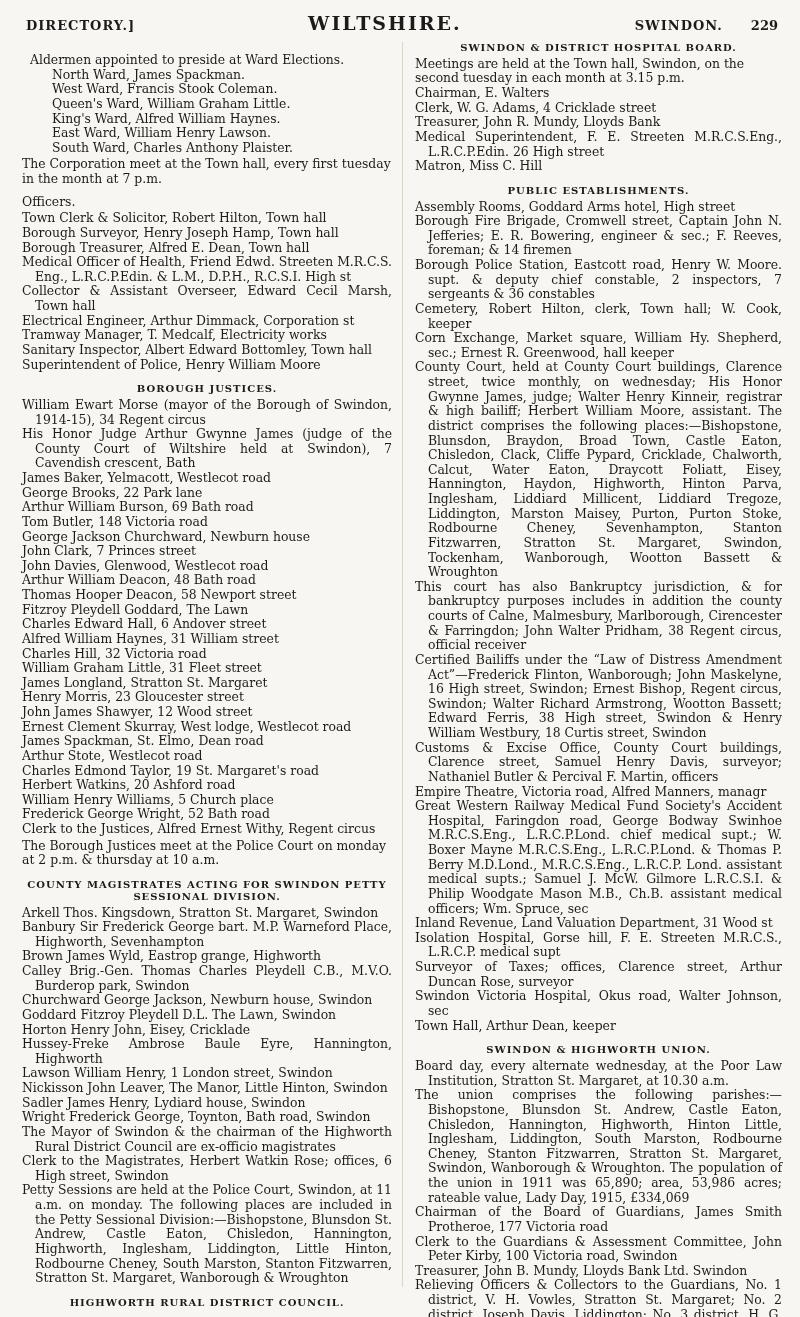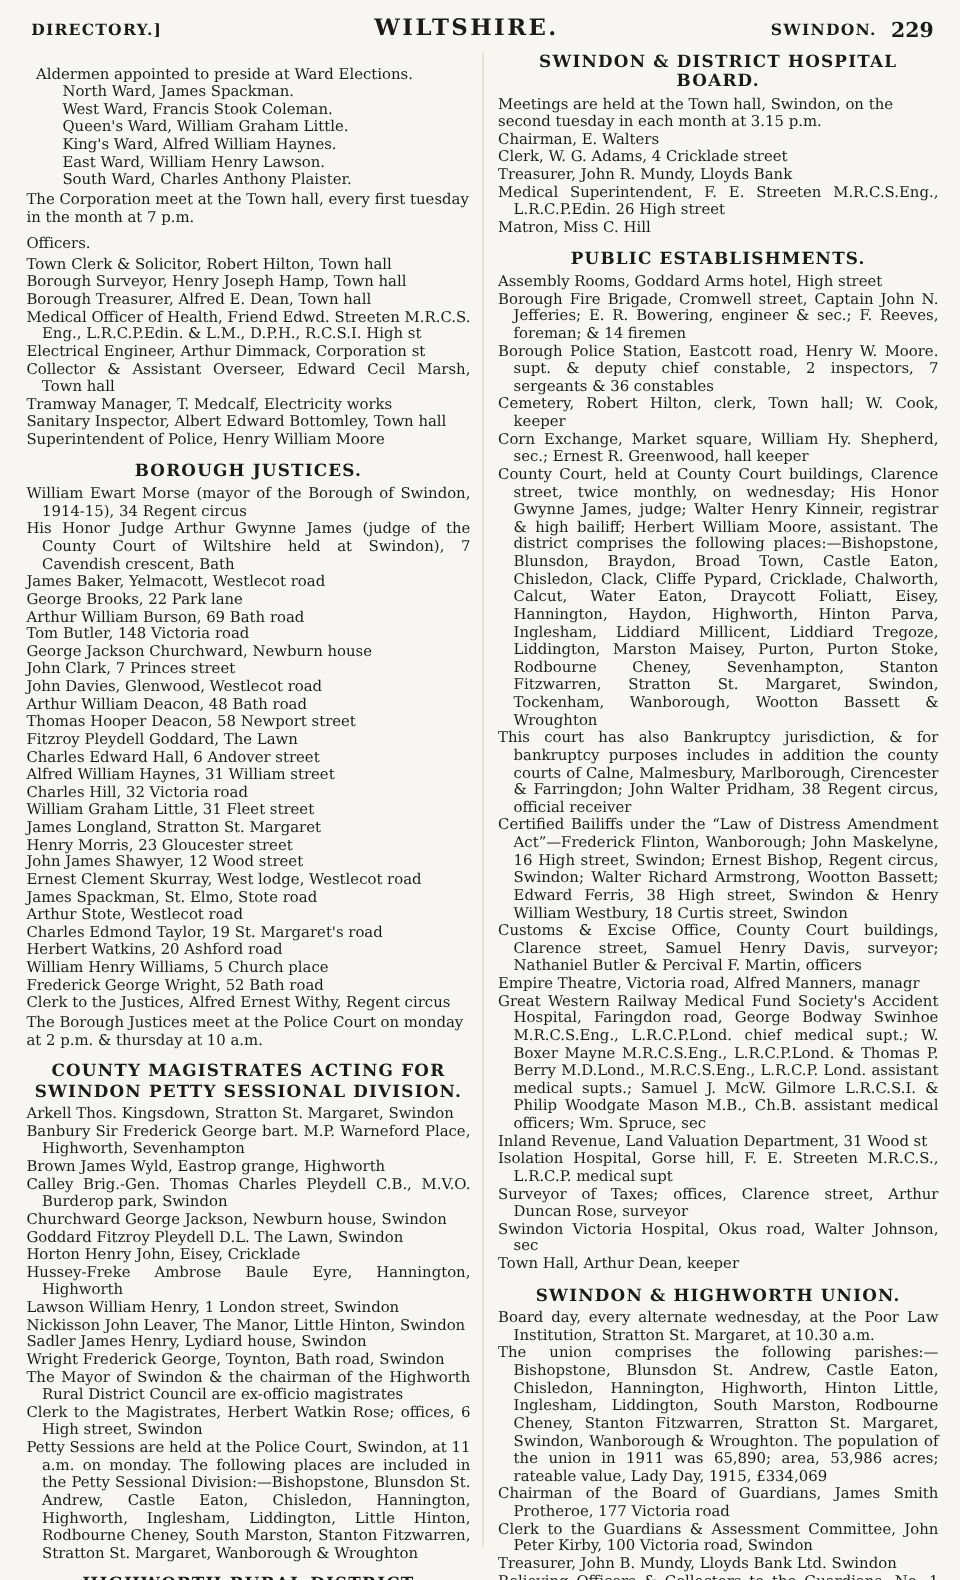--- a/index.html
+++ b/index.html
@@ -29,28 +29,28 @@
   .rh-left {
     font-size: 13px;
     font-weight: bold;
     letter-spacing: 1px;
   }
   .rh-center {
     font-size: 19px;
     font-weight: bold;
     letter-spacing: 2px;
   }
-  .rh-right { display: flex; align-items: center; gap: 12px; }
+  .rh-right { display: flex; align-items: flex-start; gap: 28px; }
   .rh-place {
     font-size: 13px;
     font-weight: bold;
     letter-spacing: 1px;
   }
   .rh-page {
-    font-size: 17px;
+    font-size: 13px;
     font-weight: bold;
   }
   
   .columns {
     display: flex;
     gap: 0;
     height: 1245px;
   }
   .col {
     flex: 1 1 50%;
@@ -68,21 +68,21 @@
     text-align: justify;
   }
   .ward-line { padding-left: 30px; }
   .intro { text-indent: 8px; margin-top: 11px; }
   .note { text-align: left; margin-top: 2px; }
   .heading {
     text-align: center;
     font-weight: bold;
     letter-spacing: 1px;
     margin: 11px 0 3px 0;
-    font-size: 14px;
+    font-size: 10px;
   }
   .heading-small {
     text-align: left;
     font-weight: normal;
     margin: 8px 0 2px 0;
   }
   .section { margin-bottom: 2px; }
 </style>
 </head>
 <body>
@@ -115,22 +115,22 @@
         <p class="note">The Corporation meet at the Town hall, every first tuesday in the month at 7 p.m.</p>
       </div>
 
       <div class="section">
         <p class="heading-small">Officers.</p>
         <div>
             <p class="entry">Town Clerk &amp; Solicitor, Robert Hilton, Town hall</p>
             <p class="entry">Borough Surveyor, Henry Joseph Hamp, Town hall</p>
             <p class="entry">Borough Treasurer, Alfred E. Dean, Town hall</p>
             <p class="entry">Medical Officer of Health, Friend Edwd. Streeten M.R.C.S. Eng., L.R.C.P.Edin. &amp; L.M., D.P.H., R.C.S.I. High st</p>
+            <p class="entry">Collector &amp; Assistant Overseer, Edward Cecil Marsh, Town hall</p>
             <p class="entry">Electrical Engineer, Arthur Dimmack, Corporation st</p>
-            <p class="entry">Collector &amp; Assistant Overseer, Edward Cecil Marsh, Town hall</p>
             <p class="entry">Tramway Manager, T. Medcalf, Electricity works</p>
             <p class="entry">Sanitary Inspector, Albert Edward Bottomley, Town hall</p>
             <p class="entry">Superintendent of Police, Henry William Moore</p>
           </div>
       </div>
 
       <div class="section">
         <p class="heading">BOROUGH JUSTICES.</p>
         <div>
             <p class="entry">William Ewart Morse (mayor of the Borough of Swindon, 1914-15), 34 Regent circus</p>
@@ -146,21 +146,21 @@
             <p class="entry">Thomas Hooper Deacon, 58 Newport street</p>
             <p class="entry">Fitzroy Pleydell Goddard, The Lawn</p>
             <p class="entry">Charles Edward Hall, 6 Andover street</p>
             <p class="entry">Alfred William Haynes, 31 William street</p>
             <p class="entry">Charles Hill, 32 Victoria road</p>
             <p class="entry">William Graham Little, 31 Fleet street</p>
             <p class="entry">James Longland, Stratton St. Margaret</p>
             <p class="entry">Henry Morris, 23 Gloucester street</p>
             <p class="entry">John James Shawyer, 12 Wood street</p>
             <p class="entry">Ernest Clement Skurray, West lodge, Westlecot road</p>
-            <p class="entry">James Spackman, St. Elmo, Stote road</p>
+            <p class="entry">James Spackman, St. Elmo, Dean road</p>
             <p class="entry">Arthur Stote, Westlecot road</p>
             <p class="entry">Charles Edmond Taylor, 19 St. Margaret's road</p>
             <p class="entry">Herbert Watkins, 20 Ashford road</p>
             <p class="entry">William Henry Williams, 5 Church place</p>
             <p class="entry">Frederick George Wright, 52 Bath road</p>
             <p class="entry">Clerk to the Justices, Alfred Ernest Withy, Regent circus</p>
           </div>
         <p class="note">The Borough Justices meet at the Police Court on monday at 2 p.m. &amp; thursday at 10 a.m.</p>
       </div>
 

